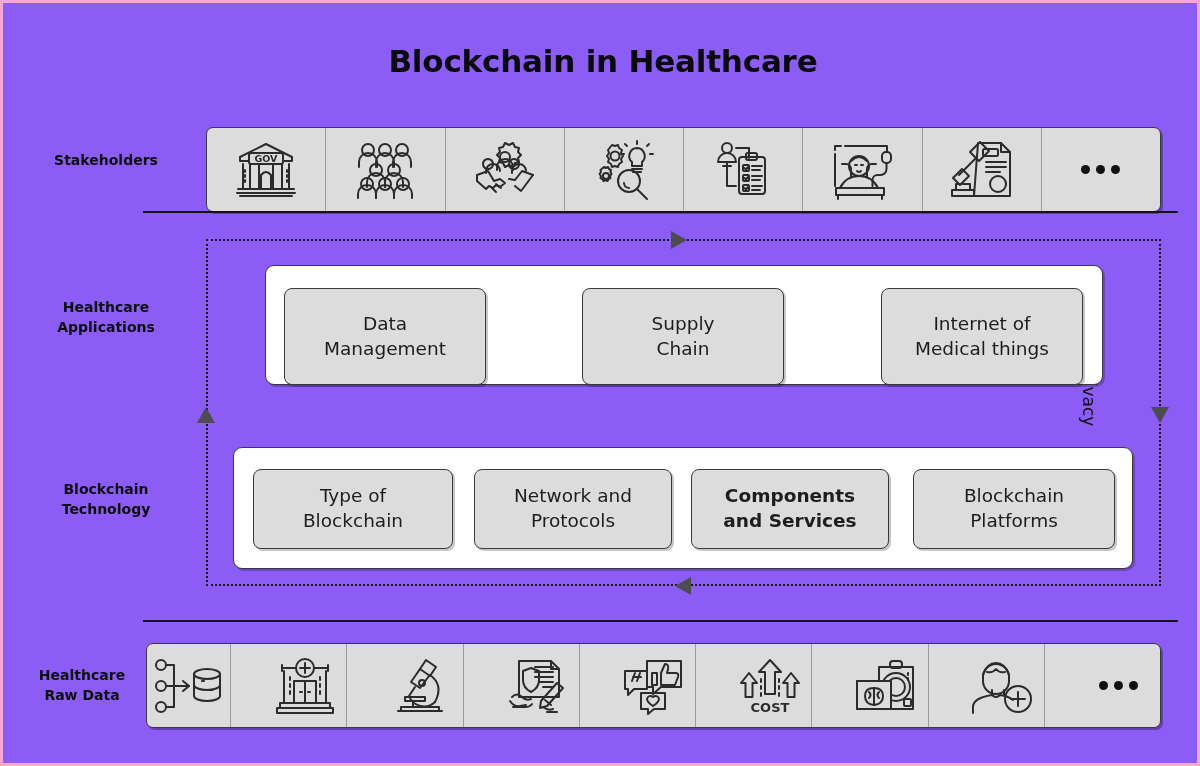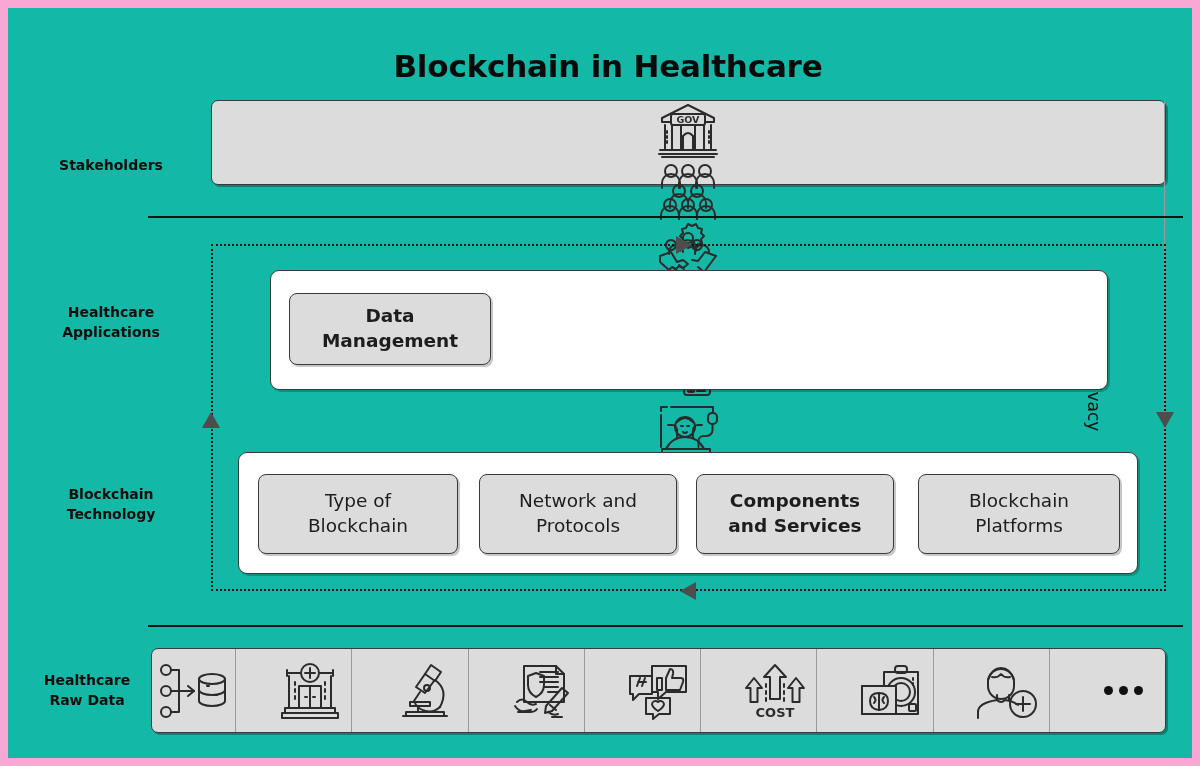--- a/index.html
+++ b/index.html
@@ -6,22 +6,22 @@
   html, body { margin:0; padding:0; }
   body {
     width:1200px; height:766px;
     background:#ffffff;
     font-family:"DejaVu Sans", sans-serif;
     position:relative;
     overflow:hidden;
   }
   #page {
     position:absolute; inset:0;
-    border:8px solid #f9a8d4;
-    background:#14b8a6;
+    border:3px solid #f9a8d4;
+    background:#8b5cf6;
   }
 
   
   #title {
     position:absolute; left:0; top:40px; width:1200px;
     text-align:center;
     font-size:31px; font-weight:bold; letter-spacing:-0.2px;
     color:#0a0a0a;
     font-family:"DejaVu Sans", sans-serif;
   }
@@ -41,21 +41,21 @@
   
   .icon-strip {
     position:absolute;
     background:#dcdcdc;
     border:1.6px solid #3a3a3a;
     border-radius:7px;
     display:flex;
     align-items:stretch;
     box-shadow:2px 2px 0 rgba(0,0,0,0.30);
   }
-  #strip-stakeholders { left:203px; top:92px; width:955px; height:85px;flex-direction:column; }
+  #strip-stakeholders { left:203px; top:124px; width:955px; height:85px; }
   #strip-rawdata      { left:143px; top:640px; width:1015px; height:85px;gap:32px; }
 
   .icon-cell {
     flex:1 1 0;
     display:flex; align-items:center; justify-content:center;
     border-right:1.4px solid #9a9a9a;
     position:relative;
   }
   .icon-cell:last-child { border-right:none; }
   .icon-cell svg { display:block; }
@@ -140,21 +140,21 @@
     border-radius:8px;
     display:flex; align-items:center; justify-content:center;
     text-align:center;
     font-size:18.5px; line-height:1.35; color:#1d1d1d;
     font-family:"DejaVu Sans", sans-serif;
     box-shadow:2px 2px 0 rgba(0,0,0,0.22);
     white-space:pre-line;
     padding:0 6px;
   }
   
-  #apps-box .node { top:22px; height:72px;font-weight:bold; }
+  #apps-box .node { top:22px; height:97px; }
   #node-app-0 { left:18px;  width:202px; }
   #node-app-1 { left:316px; width:202px; }
   #node-app-2 { left:615px; width:202px; }
   
   #tech-box .node { top:21px; height:80px; }
   #node-tech-0 { left:19px;  width:200px; }
   #node-tech-1 { left:240px; width:198px; }
   #node-tech-2 { left:457px; width:198px;font-weight:bold; }
   #node-tech-3 { left:679px; width:202px; }
 </style>
@@ -311,20 +311,24 @@
   <div id="dotted-frame"></div>
   <div class="arrowhead" id="arrow-top"></div>
   <div class="arrowhead" id="arrow-bottom"></div>
   <div class="arrowhead" id="arrow-left"></div>
   <div class="arrowhead" id="arrow-right"></div>
   <div id="security-privacy">Security &amp; Privacy</div>
 
   <div class="layer-box" id="apps-box">
     <div class="node" id="node-app-0">Data
 Management</div>
+    <div class="node" id="node-app-1">Supply
+Chain</div>
+    <div class="node" id="node-app-2">Internet of
+Medical things</div>
   </div>
 
   <div class="layer-box" id="tech-box">
     <div class="node" id="node-tech-0">Type of
 Blockchain</div>
     <div class="node" id="node-tech-1">Network and
 Protocols</div>
     <div class="node" id="node-tech-2">Components
 and Services</div>
     <div class="node" id="node-tech-3">Blockchain

